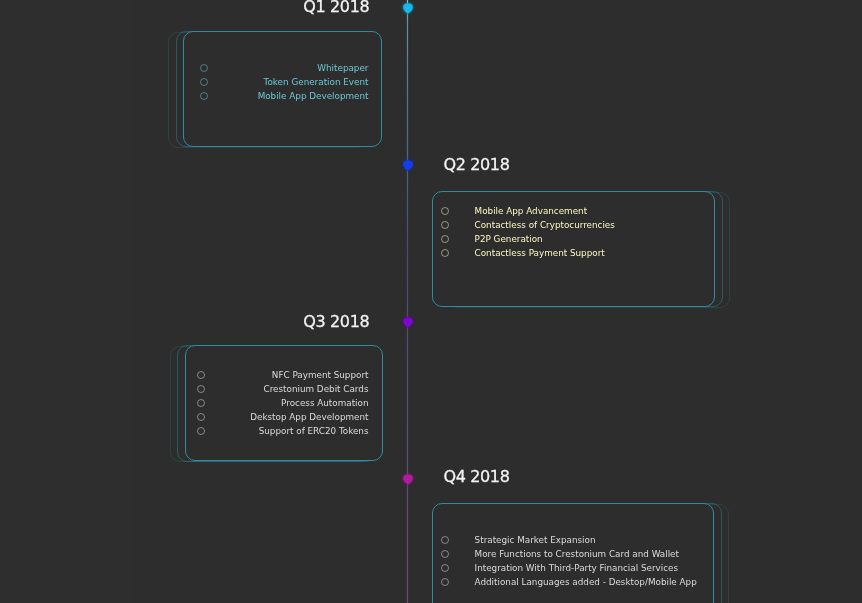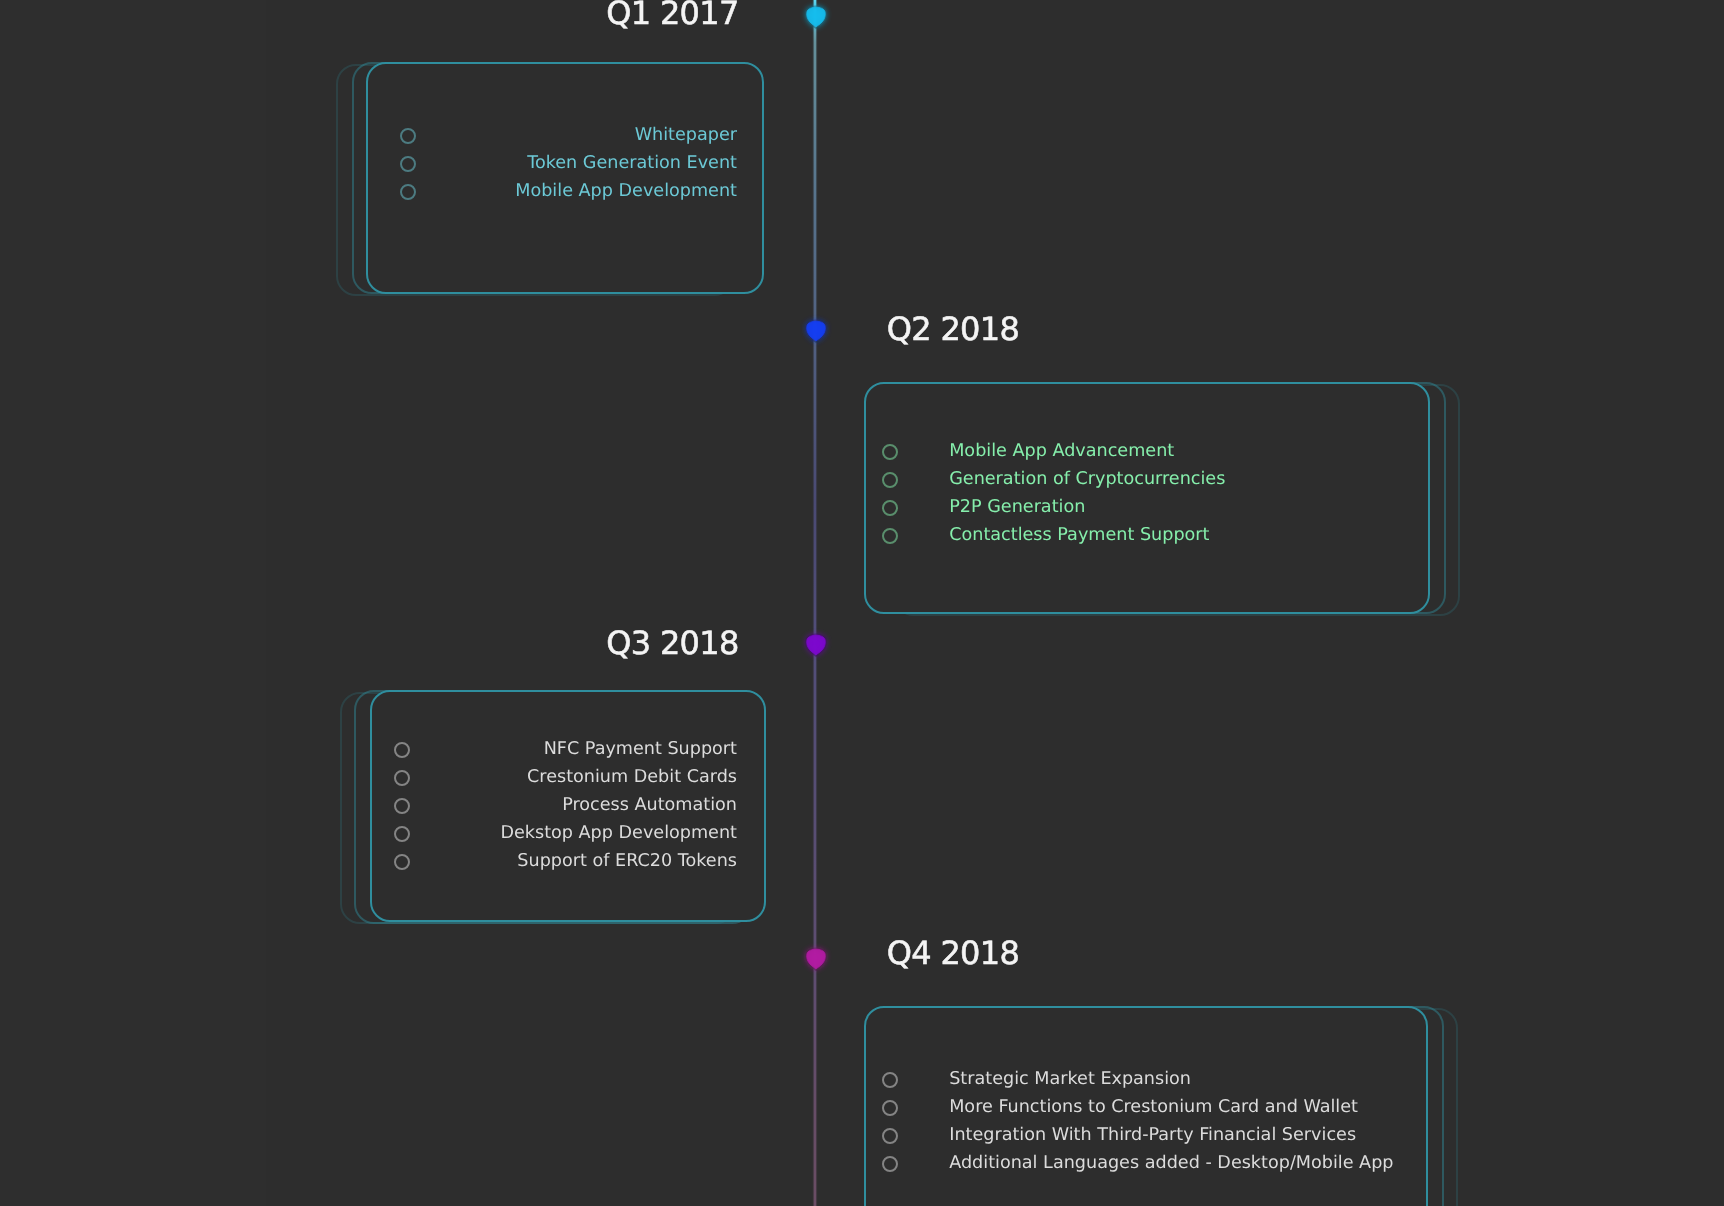--- a/index.html
+++ b/index.html
@@ -104,21 +104,21 @@
             </filter>
           </defs>
           <path d="M11 6.6 C12.8 6.6 15.25 7.4 15.5 8.9 C15.75 10.2 15.6 11.4 15.0 12.6 C14.1 14.4 12.4 15.4 11 16.4 C9.6 15.4 7.9 14.4 7.0 12.6 C6.4 11.4 6.25 10.2 6.5 8.9 C6.75 7.4 9.2 6.6 11 6.6 Z" fill="none" stroke="#331530" stroke-width="1.8" opacity="0.45"></path>
           <path d="M11 6.6 C12.8 6.6 15.25 7.4 15.5 8.9 C15.75 10.2 15.6 11.4 15.0 12.6 C14.1 14.4 12.4 15.4 11 16.4 C9.6 15.4 7.9 14.4 7.0 12.6 C6.4 11.4 6.25 10.2 6.5 8.9 C6.75 7.4 9.2 6.6 11 6.6 Z" fill="#b31ba3" filter="url(#g3)" opacity="0.9"></path>
           <path d="M11 6.6 C12.8 6.6 15.25 7.4 15.5 8.9 C15.75 10.2 15.6 11.4 15.0 12.6 C14.1 14.4 12.4 15.4 11 16.4 C9.6 15.4 7.9 14.4 7.0 12.6 C6.4 11.4 6.25 10.2 6.5 8.9 C6.75 7.4 9.2 6.6 11 6.6 Z" fill="#b31ba3" stroke="#b31ba3" stroke-width="0.4" opacity="0.92"></path>
         </svg>
       </div>
     </div>
   <div id="milestones">
       <div class="ms side-left">
-        <div class="ms-title" style="top: -1.1px; right: 492.7px;">Q1 2017</div>
+        <div class="ms-title" style="top: -1.1px; right: 492.7px;">Q1 2018</div>
         <div class="card l3" style="left: 168px; top: 31.5px; width: 198.8px; height: 116.2px; border-color: rgb(47, 142, 158);"></div>
         <div class="card l2" style="left: 175.5px; top: 31.1px; width: 198.8px; height: 116.2px; border-color: rgb(47, 142, 158);"></div>
         <div class="card front" style="left: 183px; top: 30.7px; width: 198.8px; height: 116.2px; border-color: rgb(47, 142, 158);"></div>
         <div class="items" style="left: 200.2px; top: 61.2px; width: 168.3px; color: rgb(108, 201, 214);">
           <div class="item">
             <span class="bullet"></span>
             <span class="itxt">Whitepaper</span>
           </div>
           <div class="item">
             <span class="bullet"></span>
@@ -128,28 +128,28 @@
             <span class="bullet"></span>
             <span class="itxt">Mobile App Development</span>
           </div>
         </div>
       </div>
       <div class="ms side-right">
         <div class="ms-title" style="top: 157.2px; left: 443.4px;">Q2 2018</div>
         <div class="card l3" style="left: 446.8px; top: 191.5px; width: 283.5px; height: 116.2px; border-color: rgb(47, 142, 158);"></div>
         <div class="card l2" style="left: 439.3px; top: 191.1px; width: 283.5px; height: 116.2px; border-color: rgb(47, 142, 158);"></div>
         <div class="card front" style="left: 431.8px; top: 190.7px; width: 283.5px; height: 116.2px; border-color: rgb(47, 142, 158);"></div>
-        <div class="items" style="left: 441.3px; top: 219px; width: 260px; color: #86efac;">
+        <div class="items" style="left: 441.3px; top: 204px; width: 260px; color: #fef9c3;">
           <div class="item">
             <span class="bullet"></span>
             <span class="itxt">Mobile App Advancement</span>
           </div>
           <div class="item">
             <span class="bullet"></span>
-            <span class="itxt">Generation of Cryptocurrencies</span>
+            <span class="itxt">Contactless of Cryptocurrencies</span>
           </div>
           <div class="item">
             <span class="bullet"></span>
             <span class="itxt">P2P Generation</span>
           </div>
           <div class="item">
             <span class="bullet"></span>
             <span class="itxt">Contactless Payment Support</span>
           </div>
         </div>

